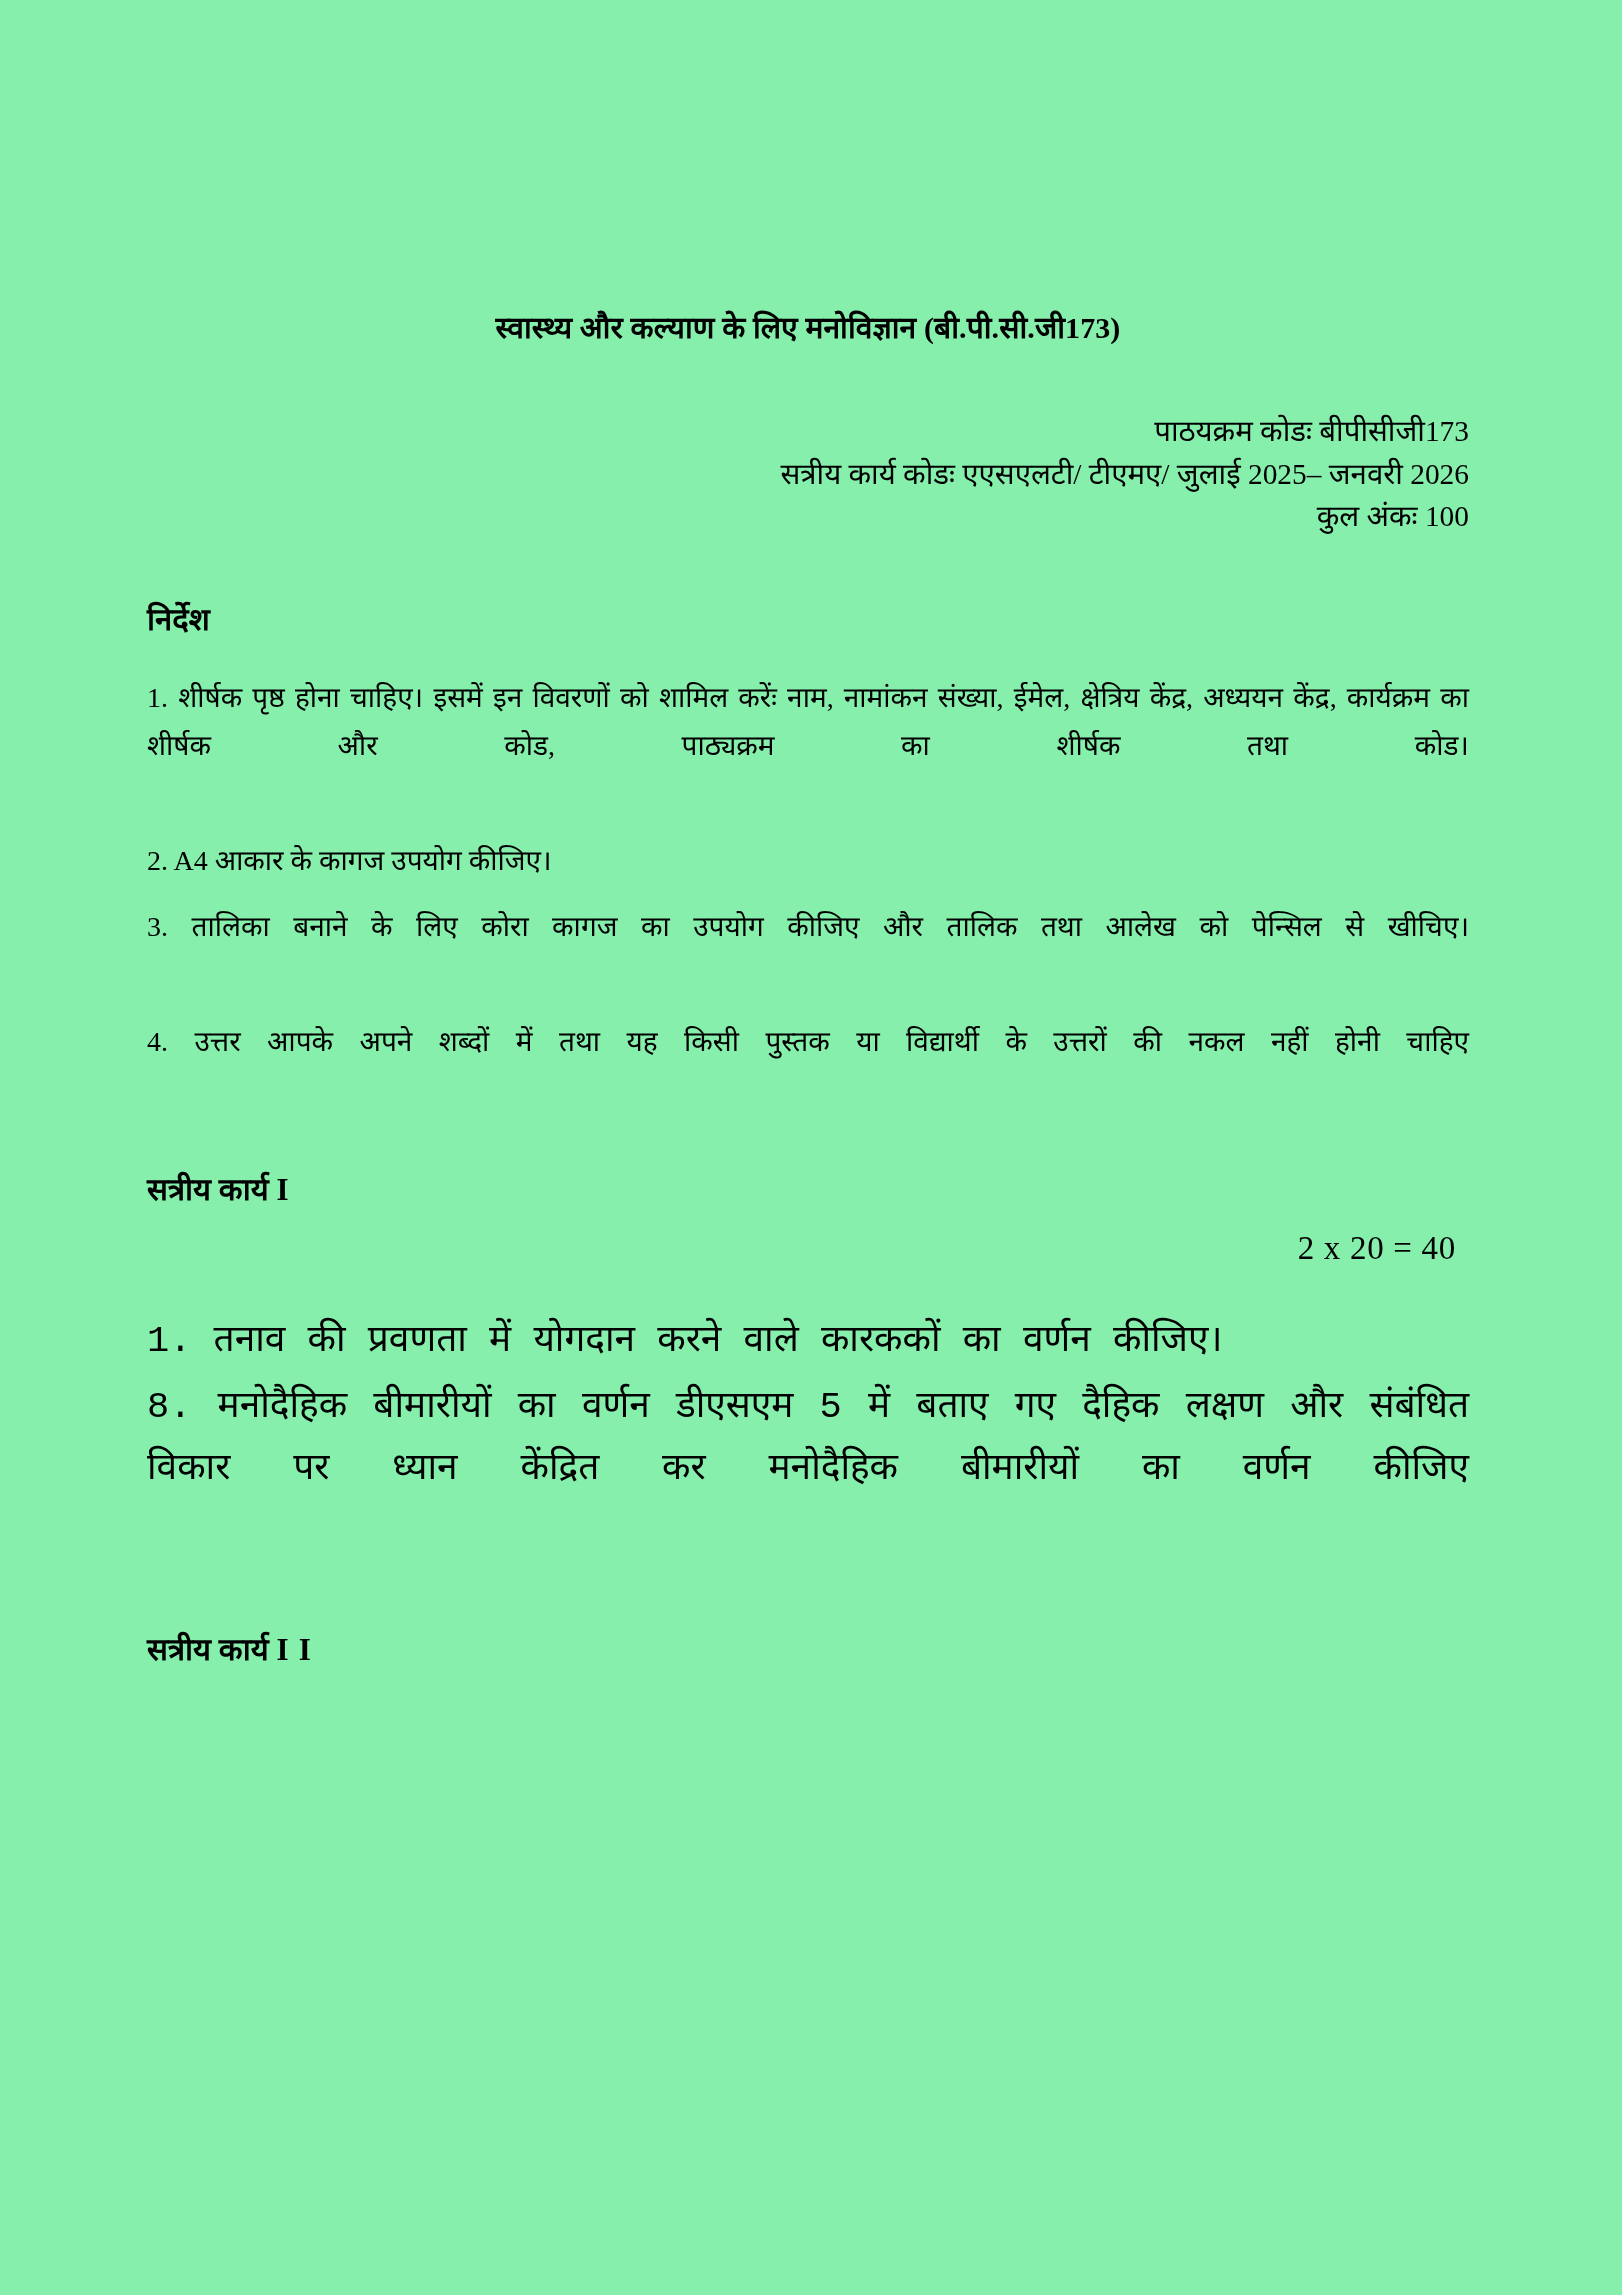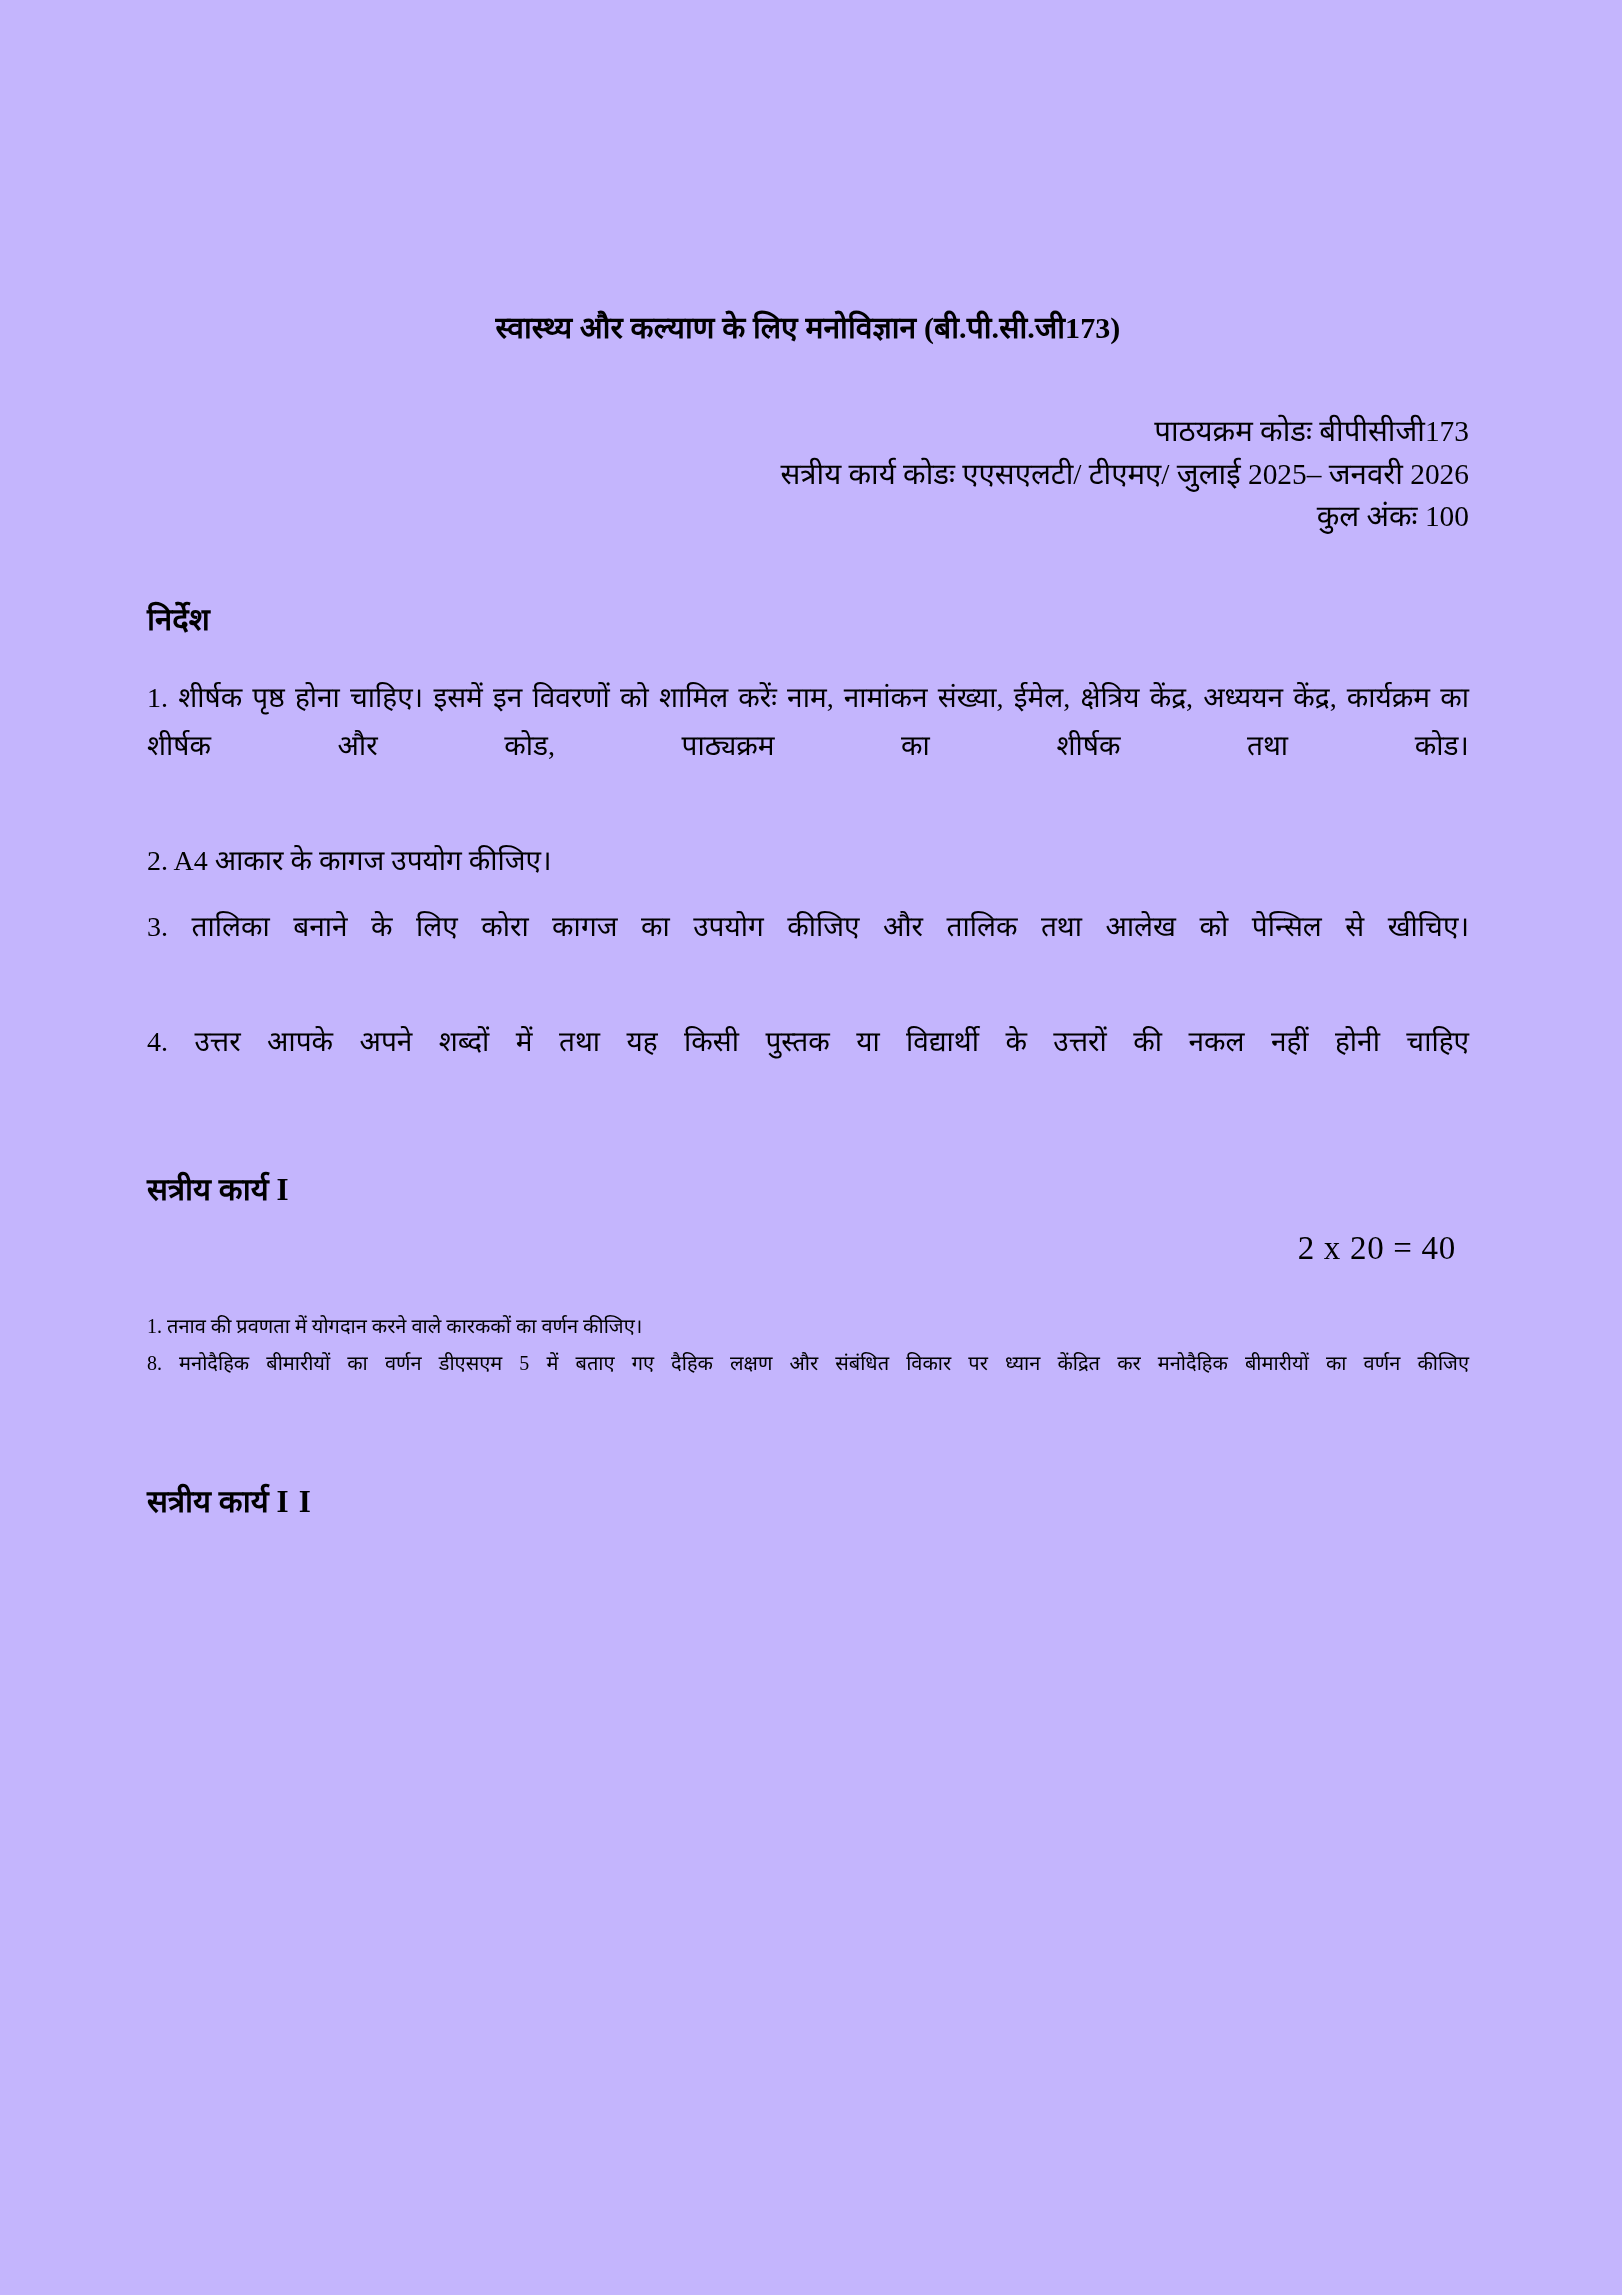--- a/index.html
+++ b/index.html
@@ -9,21 +9,21 @@
     background: #ffffff;
   }
   body {
     font-family: "Liberation Serif", "DejaVu Serif", serif;
     color: #000000;
   }
   .page {
     position: relative;
     width: 1622px;
     height: 2295px;
-    background: #c4b5fd;
+    background: #86efac;
     box-sizing: border-box;
     padding: 0;
     overflow: hidden;
   }
   .content {
     position: absolute;
     left: 147px;
     top: 0;
     width: 1322px;
   }
@@ -113,25 +113,26 @@
     margin-top: 19px;
     text-align: right;
     font-size: 33px;
     padding-right: 13px;
     letter-spacing: 0.7px;
   }
 
   
   .question-list { margin-top: 43px; }
   .question {
-    font-size: 20px;
+    font-size: 37px;
     line-height: 1.68;
     text-align: justify;
     text-justify: inter-word;
     margin-bottom: 3.9px;
+    font-family: Liberation Mono, monospace;
   }
   .question::after {
     content: "";
     display: inline-block;
     width: 100%;
   }
   .question.last-left { text-align: left; }
   .question.last-left::after { content: none; }
 </style>
 </head>

